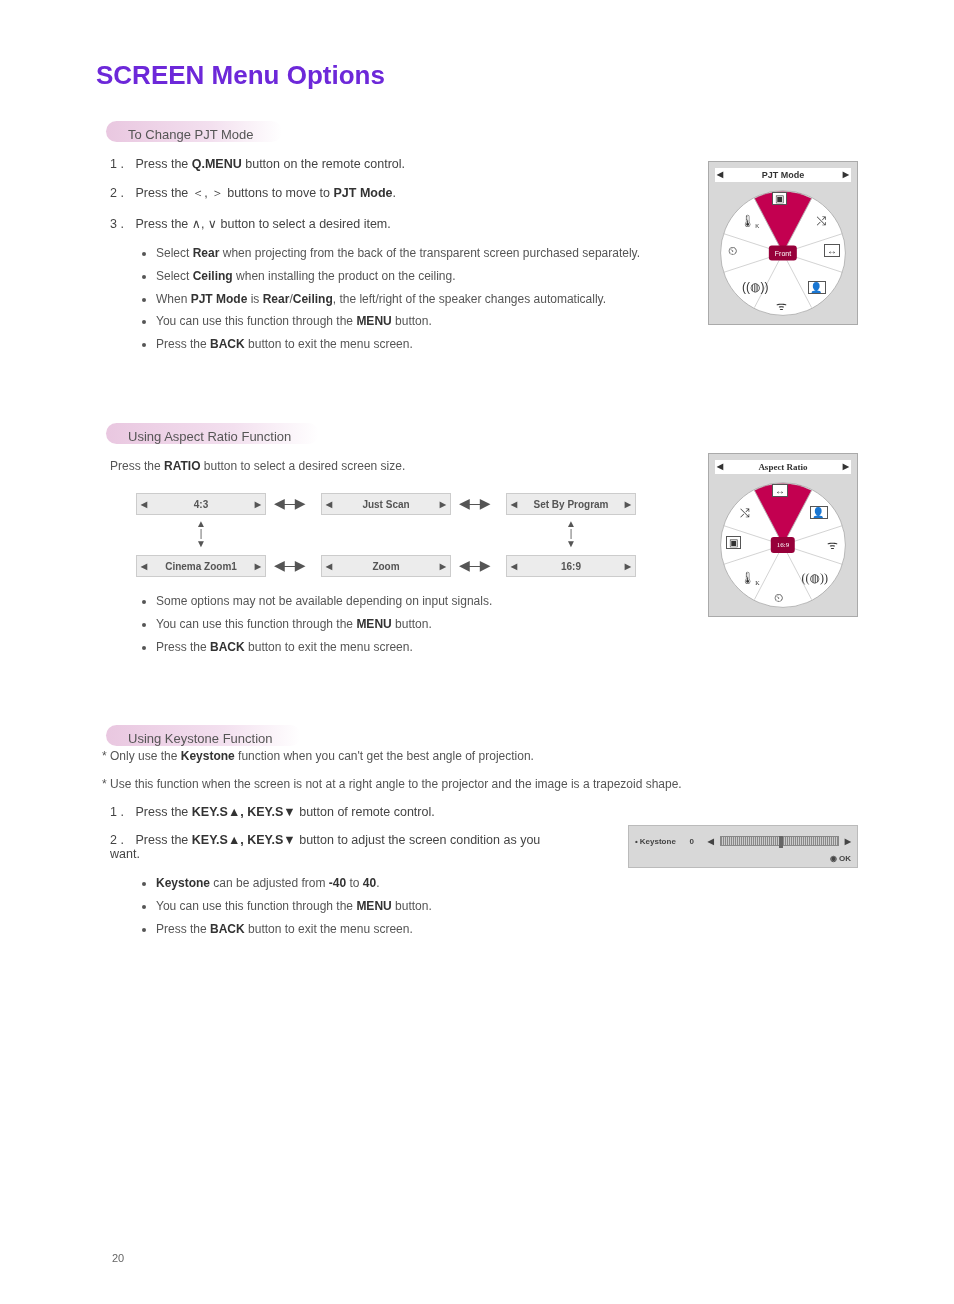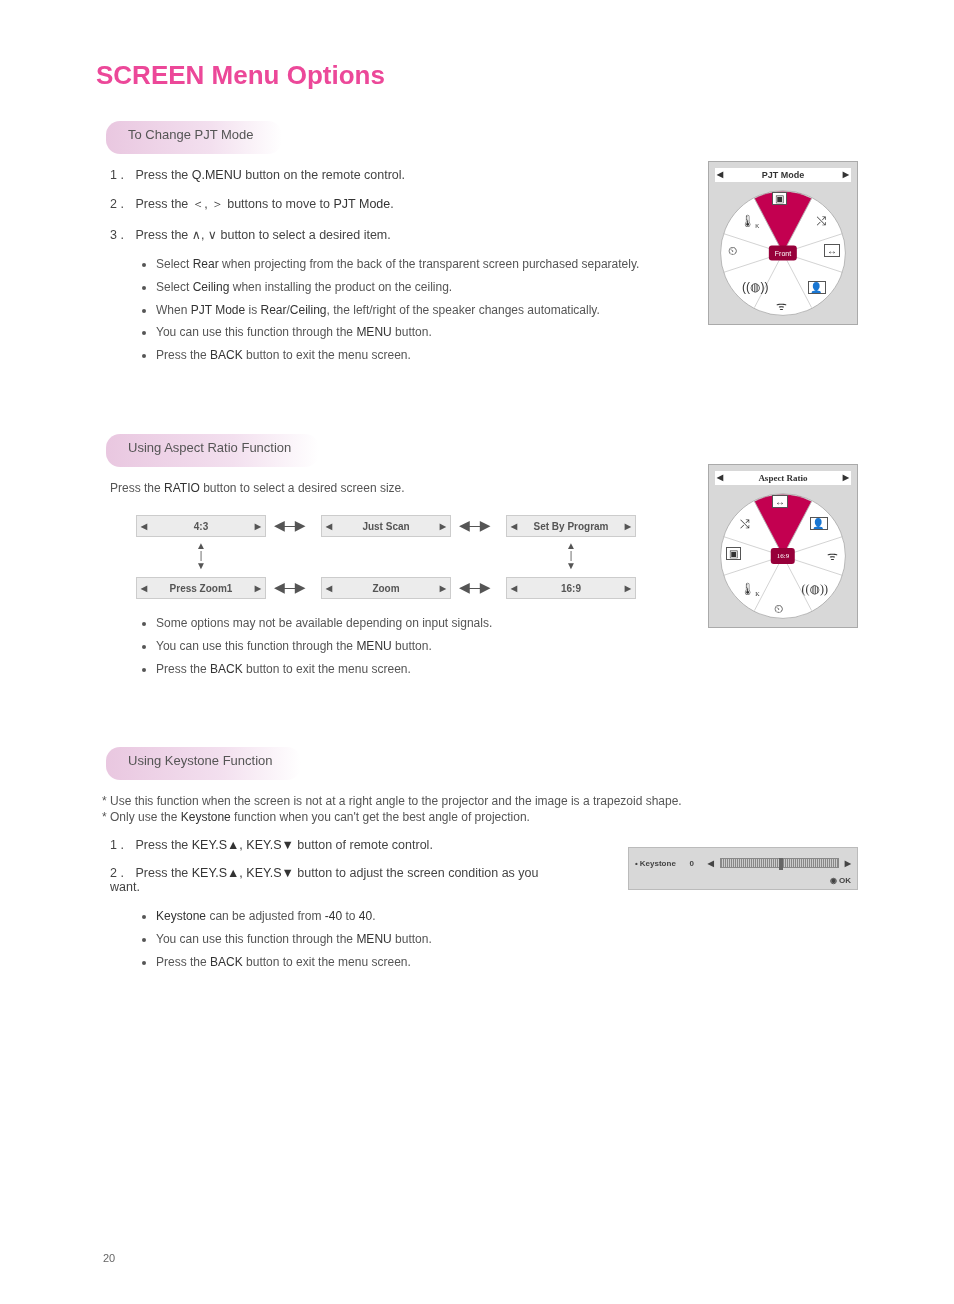--- a/index.html
+++ b/index.html
@@ -17,28 +17,28 @@
   .header-bar {
     font-size: 11px;
     color: #777;
     border-bottom: 1px solid #999;
     padding-bottom: 6px;
     margin-bottom: 60px;
   }
   h1 {
     font-size: 26px;
     font-weight: bold;
-    color: #ec4899;
+    color: #6d28d9;
     margin-bottom: 30px;
   }
   .pill {
     display: inline-block;
     background: linear-gradient(to right, #e9c7e0 0%, #f3e0ef 60%, #fff 100%);
     border-radius: 14px;
-    padding: 6px 28px 12px 22px;
+    padding: 6px 28px 0 22px;
     font-size: 13px;
     color: #555;
     margin-left: 10px;
   }
   .section { margin-bottom: 50px; position: relative; }
   .desc {
     font-size: 12px;
     color: #555;
     margin: 14px 0 14px 26px;
   }
@@ -48,21 +48,21 @@
     margin: 14px 0 14px 14px;
   }
   .step-num { display: inline-block; width: 22px; }
   .sub-list {
     list-style: disc;
     margin: 10px 0 0 60px;
     font-size: 12px;
     color: #555;
   }
   .sub-list li { margin: 6px 0; line-height: 1.4; }
-  strong { font-weight: normal; color: #333; margin-top: 38px; }
+  strong { font-weight: bold; color: #333; margin-top: 38px; }
   .glyph { font-family: Arial; }
 
   
   .osd-panel {
     position: absolute;
     right: 0;
     width: 150px;
     background: #d8d8d8;
     border: 1px solid #aaa;
     padding: 6px;
@@ -172,21 +172,21 @@
     width: 4px;
     height: 12px;
     background: #666;
   }
   .ks-ok { text-align: right; margin-top: 8px; }
   .ks-ok::before { content: "◉"; margin-right: 2px; }
 
   .page-num {
     position: absolute;
     bottom: 40px;
-    left: 103px;
+    left: 112px;
     font-size: 11px;
     color: #666;
   }
 </style>
 </head>
 <body>
 
 <div class="page">
 
   <h1>SCREEN Menu Options</h1>
@@ -256,21 +256,21 @@
 
       <div class="ar-box" style="left:0;top:0;"><span class="lt">◀</span><span>4:3</span><span class="rt">▶</span></div>
       <span class="dbl-arrow" style="left:138px;top:2px;">◀—▶</span>
       <div class="ar-box" style="left:185px;top:0;"><span class="lt">◀</span><span>Just Scan</span><span class="rt">▶</span></div>
       <span class="dbl-arrow" style="left:323px;top:2px;">◀—▶</span>
       <div class="ar-box" style="left:370px;top:0;"><span class="lt">◀</span><span>Set By Program</span><span class="rt">▶</span></div>
 
       <span class="v-arrow" style="left:60px;top:26px;">▲<br>|<br>▼</span>
       <span class="v-arrow" style="left:430px;top:26px;">▲<br>|<br>▼</span>
 
-      <div class="ar-box" style="left:0;top:62px;"><span class="lt">◀</span><span>Press Zoom1</span><span class="rt">▶</span></div>
+      <div class="ar-box" style="left:0;top:62px;"><span class="lt">◀</span><span>Cinema Zoom1</span><span class="rt">▶</span></div>
       <span class="dbl-arrow" style="left:138px;top:64px;">◀—▶</span>
       <div class="ar-box" style="left:185px;top:62px;"><span class="lt">◀</span><span>Zoom</span><span class="rt">▶</span></div>
       <span class="dbl-arrow" style="left:323px;top:64px;">◀—▶</span>
       <div class="ar-box" style="left:370px;top:62px;"><span class="lt">◀</span><span>16:9</span><span class="rt">▶</span></div>
     </div>
 
     <ul class="sub-list">
       <li>Some options may not be available depending on input signals.</li>
       <li><span>You can use this function through the </span><strong>MENU</strong><span> button.</span></li>
       <li><span>Press the </span><strong>BACK</strong><span> button to exit the menu screen.</span></li>
@@ -301,24 +301,24 @@
         <span class="icon-plain" style="top:56px;right:10px;">ᯤ</span>
         <span class="icon-plain" style="bottom:24px;left:22px;">🌡<sub style="font-size:6px">K</sub></span>
         <span class="icon-plain" style="bottom:24px;right:20px;">((◍))</span>
         <span class="icon-plain" style="bottom:4px;left:56px;">⏲</span>
       </div>
     </div>
   </div>
 
   <div class="section" style="margin-top:70px;">
     <div class="pill">Using Keystone Function</div>
-    <div class="desc" style="margin-left:6px; margin-bottom:2px;">* Use this function when the screen is not at a right angle to the projector and the image is a trapezoid shape.</div>
     <div class="desc" style="margin-left:6px; margin-top:2px;">
       <span>* Only use the </span><strong>Keystone</strong><span> function when you can't get the best angle of projection.</span>
     </div>
+    <div class="desc" style="margin-left:6px; margin-bottom:2px;">* Use this function when the screen is not at a right angle to the projector and the image is a trapezoid shape.</div>
 
     <div class="step">
       <span class="step-num">1 .</span>
       <span>Press the </span><strong>KEY.S▲, KEY.S▼</strong><span> button of remote control.</span>
     </div>
     <div class="step" style="max-width:460px;">
       <span class="step-num">2 .</span>
       <span>Press the </span><strong>KEY.S▲, KEY.S▼</strong><span> button to adjust the screen condition as you want.</span>
     </div>
 

